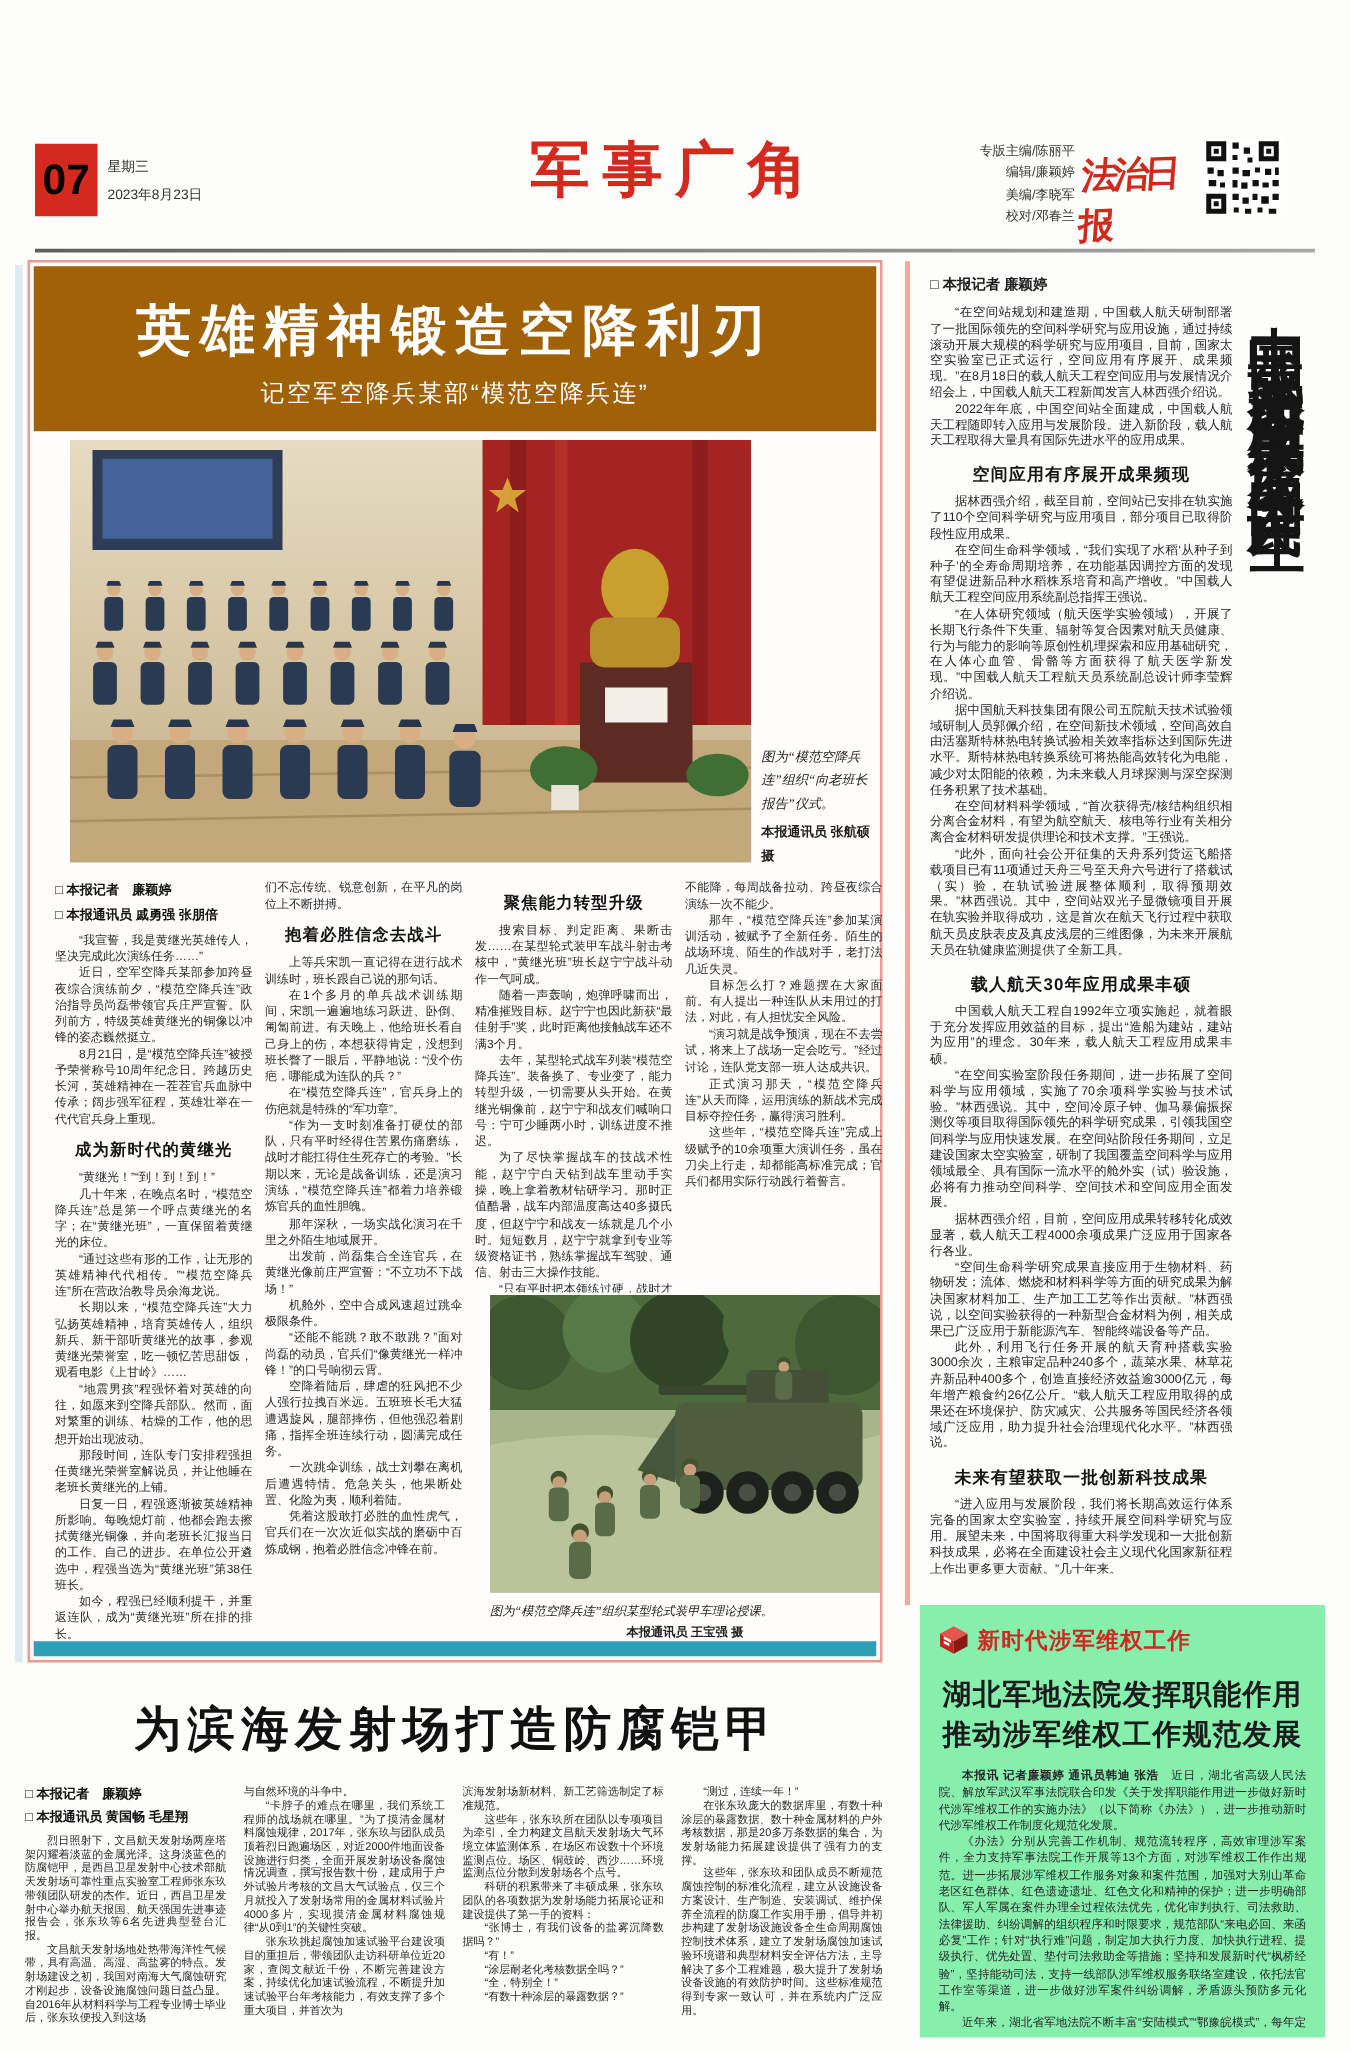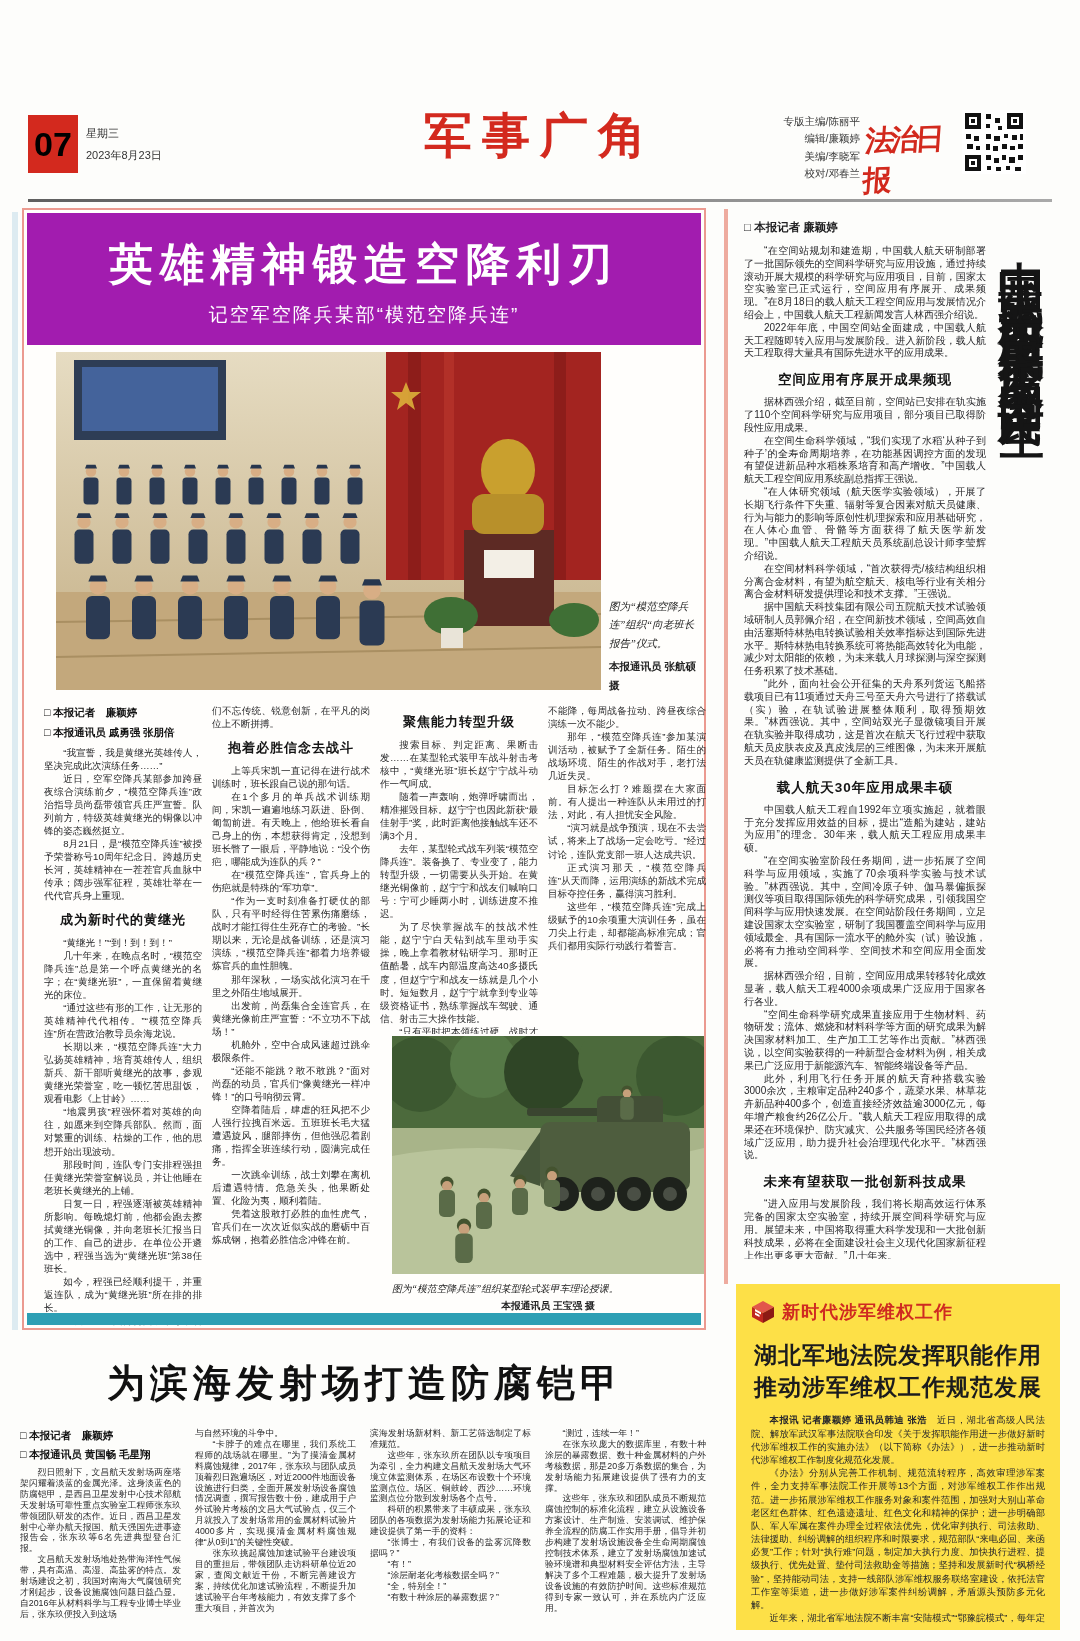--- a/index.html
+++ b/index.html
@@ -16,21 +16,21 @@
            color:#3a3a3a;text-align:right;}
   .masthead{position:absolute;left:864px;top:120px;width:96px;font-size:29px;font-weight:bold;color:#d2291d;
            font-family:"Liberation Serif","DejaVu Serif",serif;letter-spacing:-4px;transform:rotate(-2deg) skewX(-6deg);}
   .qr{position:absolute;left:962px;top:110px;width:64px;height:64px;}
   .head-rule{position:absolute;left:28px;top:199px;width:1024px;height:3px;
            background:linear-gradient(to right,#5f5f5f,#a9a9a9);}
   .scan-band{position:absolute;left:12px;top:212px;width:6px;height:1118px;background:#d7e7ee;opacity:.85;}
   
   .main-box{position:absolute;left:22px;top:208px;width:684px;height:1122px;border:2px solid #eb9a90;
            box-sizing:border-box;background:#fffefc;}
-  .teal-head{position:absolute;left:3px;top:3px;right:3px;height:132px;background:#a21caf;text-align:center;}
+  .teal-head{position:absolute;left:3px;top:3px;right:3px;height:132px;background:#a16207;text-align:center;}
   .main-headline{margin:0;padding-top:22px;font-size:44px;font-weight:800;color:#fff;letter-spacing:7px;}
   .main-subhead{margin:8px 0 0;font-size:19px;color:#fff;letter-spacing:2px;font-weight:500;}
   .photo1{position:absolute;left:32px;top:142px;width:545px;height:338px;overflow:hidden;background:#d8c9a8;}
   .photo1-cap{position:absolute;left:585px;top:388px;width:90px;font-size:10.5px;line-height:1.75;
            font-family:"Liberation Serif","DejaVu Serif",serif;font-style:italic;color:#222;}
   .photo1-cap .credit{font-style:normal;font-weight:bold;font-family:"Liberation Sans",sans-serif;margin-top:4px;}
   .main-cols{position:absolute;left:20px;top:494px;width:660px;height:622px;display:flex;gap:10px;}
   .mcol{flex:0 0 158px;overflow:hidden;font-size:9.6px;line-height:1.36;text-align:justify;color:#28282a;}
   .mcol.short{height:330px;}
   .photo2-wrap{position:absolute;left:348px;top:332px;width:312px;}
@@ -48,21 +48,21 @@
   
   .vline{position:absolute;left:724px;top:209px;width:4px;height:1075px;background:#eeab9f;}
   .space-art{position:absolute;left:744px;top:220px;width:242px;}
   .space-byline{margin:0 0 10px;font-size:11.5px;font-weight:bold;}
   .space-body{height:1014px;overflow:hidden;font-size:10px;line-height:1.28;text-align:justify;color:#26262a;}
   .space-body .col-head{font-size:13.5px;margin:11px 0 8px;}
   .vert-headline{position:absolute;left:990px;top:224px;height:1070px;writing-mode:vertical-rl;
            font-size:46px;font-weight:800;letter-spacing:9px;color:#151515;
            font-family:"Liberation Serif","DejaVu Serif",serif;}
   
-  .rights-box{position:absolute;left:736px;top:1284px;width:324px;height:346px;background:#fde047;
+  .rights-box{position:absolute;left:736px;top:1284px;width:324px;height:346px;background:#86efac;
            box-sizing:border-box;padding:16px 15px 10px;}
   .kicker{display:flex;align-items:center;gap:7px;color:#cf2a21;font-size:18px;font-weight:bold;letter-spacing:1px;}
   .rights-title{margin-top:15px;text-align:center;font-size:23px;font-weight:800;line-height:1.4;
            letter-spacing:1px;color:#1b1b1d;}
   .rights-body{margin-top:11px;height:212px;overflow:hidden;font-size:9.3px;line-height:1.42;
            text-align:justify;color:#26262a;}
   
   .bl-title{position:absolute;left:20px;top:1358px;width:690px;text-align:center;font-size:38px;
            font-weight:800;letter-spacing:5px;color:#111;}
   .bl-cols{position:absolute;left:20px;top:1428px;width:688px;height:210px;display:flex;gap:14px;overflow:hidden;}
@@ -293,22 +293,22 @@
   <div class="vline"></div>
   <div class="space-art">
     <p class="space-byline">□ 本报记者 廉颖婷</p>
     <div class="space-body">
         <p class="para">“在空间站规划和建造期，中国载人航天研制部署了一批国际领先的空间科学研究与应用设施，通过持续滚动开展大规模的科学研究与应用项目，目前，国家太空实验室已正式运行，空间应用有序展开、成果频现。”在8月18日的载人航天工程空间应用与发展情况介绍会上，中国载人航天工程新闻发言人林西强介绍说。</p>
         <p class="para">2022年年底，中国空间站全面建成，中国载人航天工程随即转入应用与发展阶段。进入新阶段，载人航天工程取得大量具有国际先进水平的应用成果。</p>
         <h3 class="col-head">空间应用有序展开成果频现</h3>
         <p class="para">据林西强介绍，截至目前，空间站已安排在轨实施了110个空间科学研究与应用项目，部分项目已取得阶段性应用成果。</p>
         <p class="para">在空间生命科学领域，“我们实现了水稻‘从种子到种子’的全寿命周期培养，在功能基因调控方面的发现有望促进新品种水稻株系培育和高产增收。”中国载人航天工程空间应用系统副总指挥王强说。</p>
         <p class="para">“在人体研究领域（航天医学实验领域），开展了长期飞行条件下失重、辐射等复合因素对航天员健康、行为与能力的影响等原创性机理探索和应用基础研究，在人体心血管、骨骼等方面获得了航天医学新发现。”中国载人航天工程航天员系统副总设计师李莹辉介绍说。</p>
+        <p class="para">据中国航天科技集团有限公司五院航天技术试验领域研制人员郭佩介绍，在空间新技术领域，空间高效自由活塞斯特林热电转换试验相关效率指标达到国际先进水平。斯特林热电转换系统可将热能高效转化为电能，减少对太阳能的依赖，为未来载人月球探测与深空探测任务积累了技术基础。</p>
         <p class="para">在空间材料科学领域，“首次获得壳/核结构组织相分离合金材料，有望为航空航天、核电等行业有关相分离合金材料研发提供理论和技术支撑。”王强说。</p>
-        <p class="para">据中国航天科技集团有限公司五院航天技术试验领域研制人员郭佩介绍，在空间新技术领域，空间高效自由活塞斯特林热电转换试验相关效率指标达到国际先进水平。斯特林热电转换系统可将热能高效转化为电能，减少对太阳能的依赖，为未来载人月球探测与深空探测任务积累了技术基础。</p>
         <p class="para">“此外，面向社会公开征集的天舟系列货运飞船搭载项目已有11项通过天舟三号至天舟六号进行了搭载试（实）验，在轨试验进展整体顺利，取得预期效果。”林西强说。其中，空间站双光子显微镜项目开展在轨实验并取得成功，这是首次在航天飞行过程中获取航天员皮肤表皮及真皮浅层的三维图像，为未来开展航天员在轨健康监测提供了全新工具。</p>
         <h3 class="col-head">载人航天30年应用成果丰硕</h3>
         <p class="para">中国载人航天工程自1992年立项实施起，就着眼于充分发挥应用效益的目标，提出“造船为建站，建站为应用”的理念。30年来，载人航天工程应用成果丰硕。</p>
         <p class="para">“在空间实验室阶段任务期间，进一步拓展了空间科学与应用领域，实施了70余项科学实验与技术试验。”林西强说。其中，空间冷原子钟、伽马暴偏振探测仪等项目取得国际领先的科学研究成果，引领我国空间科学与应用快速发展。在空间站阶段任务期间，立足建设国家太空实验室，研制了我国覆盖空间科学与应用领域最全、具有国际一流水平的舱外实（试）验设施，必将有力推动空间科学、空间技术和空间应用全面发展。</p>
         <p class="para">据林西强介绍，目前，空间应用成果转移转化成效显著，载人航天工程4000余项成果广泛应用于国家各行各业。</p>
         <p class="para">“空间生命科学研究成果直接应用于生物材料、药物研发；流体、燃烧和材料科学等方面的研究成果为解决国家材料加工、生产加工工艺等作出贡献。”林西强说，以空间实验获得的一种新型合金材料为例，相关成果已广泛应用于新能源汽车、智能终端设备等产品。</p>
         <p class="para">此外，利用飞行任务开展的航天育种搭载实验3000余次，主粮审定品种240多个，蔬菜水果、林草花卉新品种400多个，创造直接经济效益逾3000亿元，每年增产粮食约26亿公斤。“载人航天工程应用取得的成果还在环境保护、防灾减灾、公共服务等国民经济各领域广泛应用，助力提升社会治理现代化水平。”林西强说。</p>
         <h3 class="col-head">未来有望获取一批创新科技成果</h3>
         <p class="para">“进入应用与发展阶段，我们将长期高效运行体系完备的国家太空实验室，持续开展空间科学研究与应用。展望未来，中国将取得重大科学发现和一大批创新科技成果，必将在全面建设社会主义现代化国家新征程上作出更多更大贡献。”几十年来。</p>
       </div>

